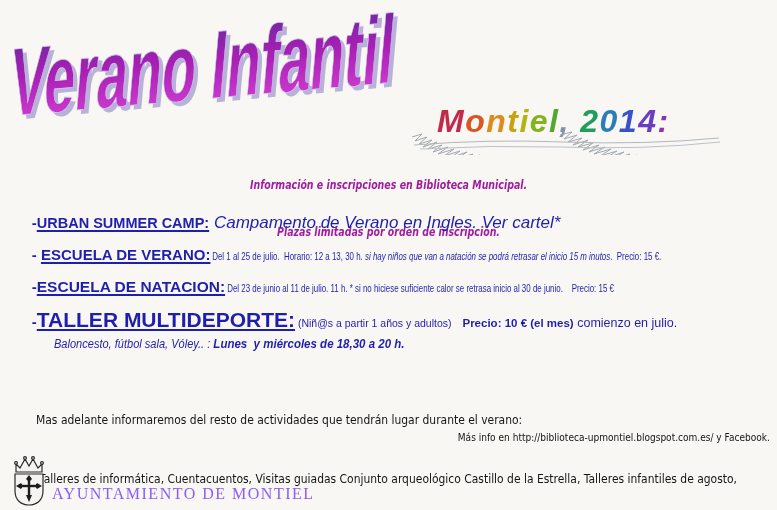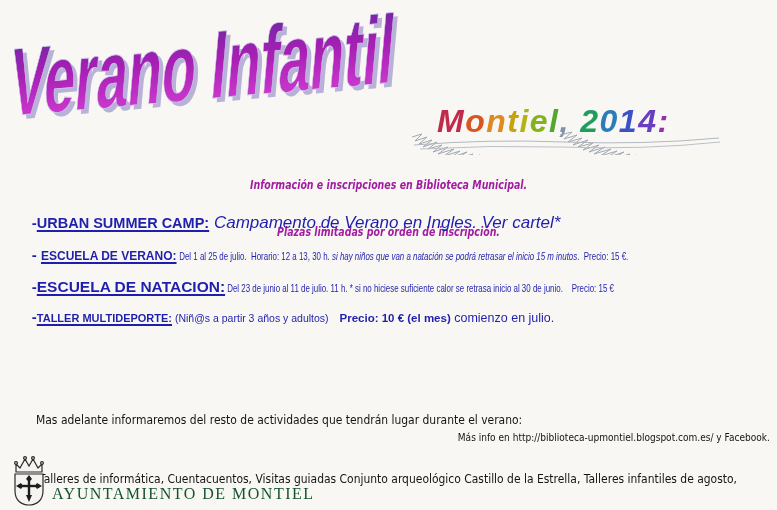--- a/index.html
+++ b/index.html
@@ -26,27 +26,27 @@
   }
   
   .line{white-space:pre; color:#1f1fad; font-family:"Liberation Sans", sans-serif;}
   .dash{font-weight:bold; font-size:15px;}
   .hd{font-weight:bold; text-decoration:underline; text-decoration-thickness:2px; text-underline-offset:2px;}
   .squeeze{display:inline-block; white-space:pre; transform-origin:0 60%;}
   .b1{top:195px; left:14px;}
   .b1 .hd{font-size:14.5px;text-align:center;}
   .b1 .body{font-size:17px;font-style:italic;}
   .b2{top:228px; left:14px;}
-  .b2 .hd{font-size:12px;}
+  .b2 .hd{font-size:15px;}
   .b2 .squeeze{font-size:11px; transform:scaleX(0.72);}
   .b3{top:260px; left:14px;}
   .b3 .hd{font-size:15.5px;}
   .b3 .squeeze{font-size:11px; transform:scaleX(0.72);}
   .b4{top:290px; left:14px;}
-  .b4 .hd{font-size:11px;}
+  .b4 .hd{font-size:21px;}
   .b4 .small{font-size:10.5px;}
   .b4 .bold{font-size:11.5px; font-weight:bold;margin-left:8px;}
   .b4 .rest{font-size:12.5px;text-align:right;}
   .b5{top:316px; left:36px; font-style:italic;}
   .b5 .squeeze{transform:scaleX(0.92);}
   .b5 .it{font-size:12px;}
   .b5 .bd{font-size:12.5px; font-weight:bold;}
   .b6{top:341px; left:38px; font-style:italic;}
   .b6 .squeeze{font-size:10.5px; transform:scaleX(0.80);}
   
@@ -59,21 +59,21 @@
   .moreinfo{
     position:absolute; top:431px; right:7px;
     color:#141414; font-family:"DejaVu Sans", sans-serif; font-size:10.5px;
     transform:scaleX(0.86); transform-origin:100% 0; white-space:pre;
   }
   
   .crest{position:absolute; left:8px; top:455px;}
   .org{
     position:absolute; left:52px; top:485px;
     font-family:"Liberation Serif", serif; font-size:16px;
-    letter-spacing:1.5px; color:#14532d; white-space:pre;
+    letter-spacing:1.5px; color:#8b5cf6; white-space:pre;
   }
 </style>
 </head>
 <body>
 
 <div class="page">
 
   <svg class="title-svg" width="430" height="150" viewBox="0 0 430 150">
     <defs>
       <linearGradient id="titleGrad" x1="0" y1="0" x2="0" y2="1">
@@ -108,23 +108,26 @@
 
   <div class="line abs b2">
     <span class="dash">- </span><span class="hd">ESCUELA DE VERANO:</span><span class="squeeze"><span> Del 1 al 25 de julio.  Horario: 12 a 13, 30 h. </span><span style="font-style:italic">si hay niños que van a natación se podrá retrasar el inicio 15 m inutos</span><span>.  Precio: 15 €.</span></span>
   </div>
 
   <div class="line abs b3">
     <span class="dash">-</span><span class="hd">ESCUELA DE NATACION:</span><span class="squeeze"> Del 23 de junio al 11 de julio. 11 h. * si no hiciese suficiente calor se retrasa inicio al 30 de junio.    Precio: 15 €</span>
   </div>
 
   <div class="line abs b4">
-    <span class="dash">-</span><span class="hd">TALLER MULTIDEPORTE:</span><span class="small"> (Niñ@s a partir 3 años y adultos) </span><span class="bold">Precio: 10 € (el mes)</span><span class="rest"> comienzo en julio.</span>
+    <span class="dash">-</span><span class="hd">TALLER MULTIDEPORTE:</span><span class="small"> (Niñ@s a partir 1 años y adultos) </span><span class="bold">Precio: 10 € (el mes)</span><span class="rest"> comienzo en julio.</span>
   </div>
 
+  <div class="line abs b5">
+    <span class="squeeze"><span class="it">Baloncesto, fútbol sala, Vóley.. : </span><span class="bd">Lunes  y miércoles de 18,30 a 20 h.</span></span>
+  </div>
 
 
   <div class="para">
     <div>Mas adelante informaremos del resto de actividades que tendrán lugar durante el verano:</div>
     <div>-Talleres de informática, Cuentacuentos, Visitas guiadas Conjunto arqueológico Castillo de la Estrella, Talleres infantiles de agosto,</div>
     
   </div>
 
   <div class="moreinfo">Más info en http://biblioteca-upmontiel.blogspot.com.es/ y Facebook.</div>
 

